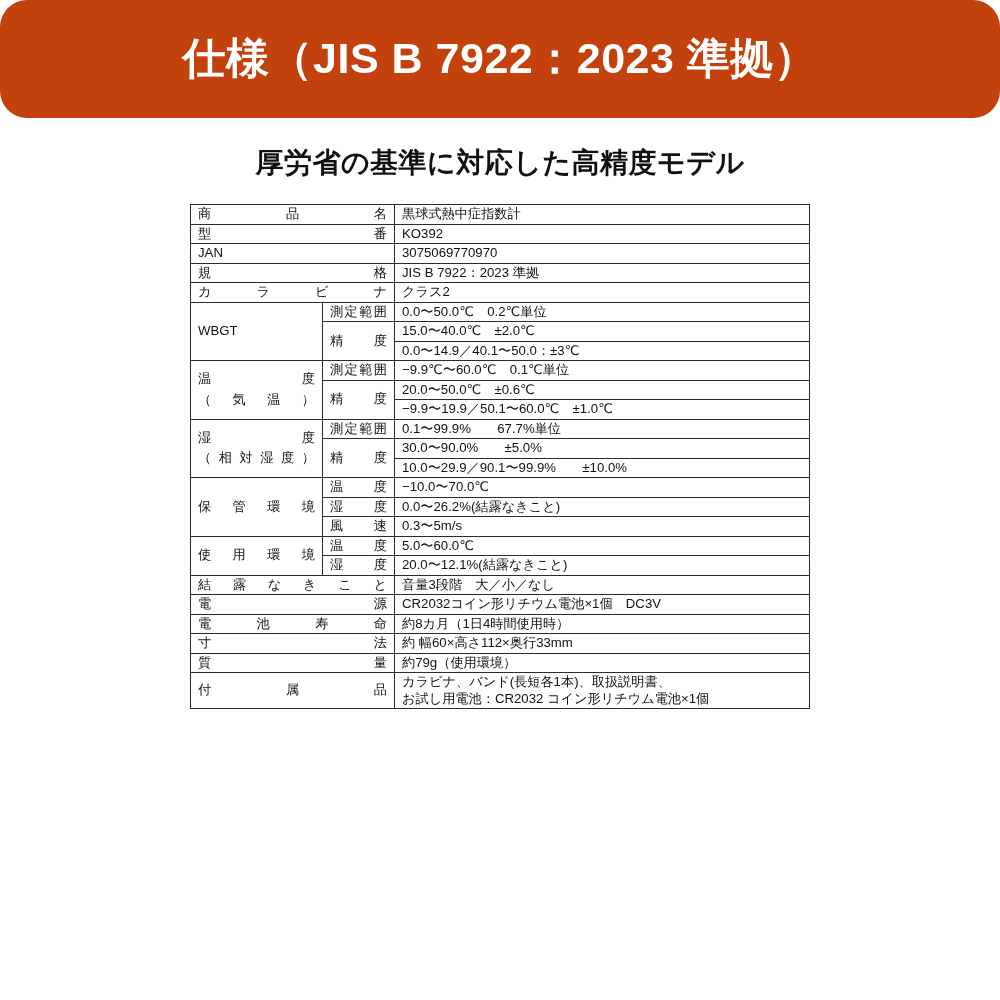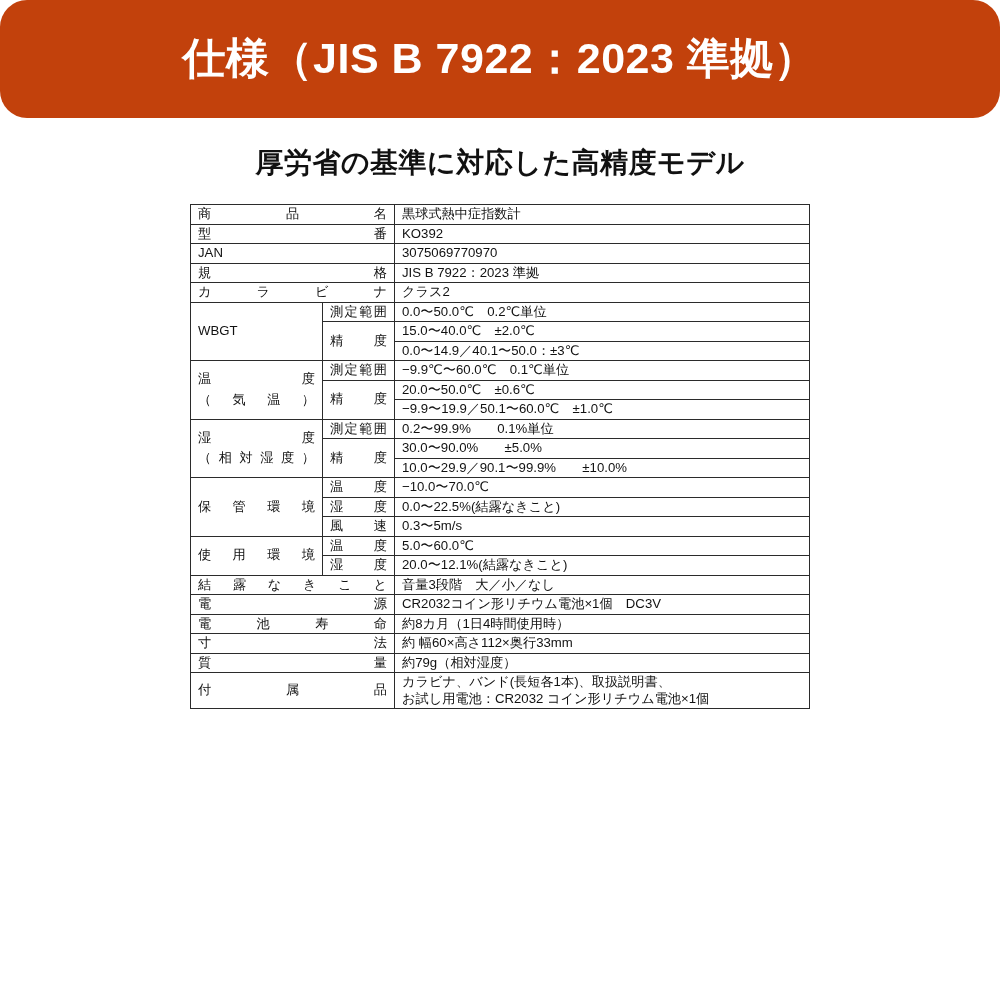--- a/index.html
+++ b/index.html
@@ -165,38 +165,38 @@
           <td class="value">−9.9〜19.9／50.1〜60.0℃　±1.0℃</td>
         </tr>
 
         <tr>
           <td class="label" rowspan="3">
             <div>湿度</div>
             <div class="spacer-line"></div>
             <div>（相対湿度）</div>
           </td>
           <td class="sublabel">測定範囲</td>
-          <td class="value">0.2〜99.9%　　0.1%単位</td>
+          <td class="value">0.1〜99.9%　　67.7%単位</td>
         </tr>
         <tr>
           <td class="sublabel" rowspan="2">精度</td>
           <td class="value">30.0〜90.0%　　±5.0%</td>
         </tr>
         <tr>
           <td class="value">10.0〜29.9／90.1〜99.9%　　±10.0%</td>
         </tr>
 
         <tr>
           <td class="label" rowspan="3">保管環境</td>
           <td class="sublabel">温度</td>
           <td class="value">−10.0〜70.0℃</td>
         </tr>
         <tr>
           <td class="sublabel">湿度</td>
-          <td class="value">0.0〜22.5%(結露なきこと)</td>
+          <td class="value">0.0〜26.2%(結露なきこと)</td>
         </tr>
         <tr>
           <td class="sublabel">風速</td>
           <td class="value">0.3〜5m/s</td>
         </tr>
 
         <tr>
           <td class="label" rowspan="2">使用環境</td>
           <td class="sublabel">温度</td>
           <td class="value">5.0〜60.0℃</td>
@@ -217,21 +217,21 @@
         <tr>
           <td class="label" colspan="2">電池寿命</td>
           <td class="value">約8カ月（1日4時間使用時）</td>
         </tr>
         <tr>
           <td class="label" colspan="2">寸法</td>
           <td class="value">約 幅60×高さ112×奥行33mm</td>
         </tr>
         <tr>
           <td class="label" colspan="2">質量</td>
-          <td class="value">約79g（相対湿度）</td>
+          <td class="value">約79g（使用環境）</td>
         </tr>
 
         <tr>
           <td class="label" colspan="2">付属品</td>
           <td class="value val-multiline">カラビナ、バンド(長短各1本)、取扱説明書、
 お試し用電池：CR2032 コイン形リチウム電池×1個</td>
         </tr>
       </tbody>
     </table>
   </div>

